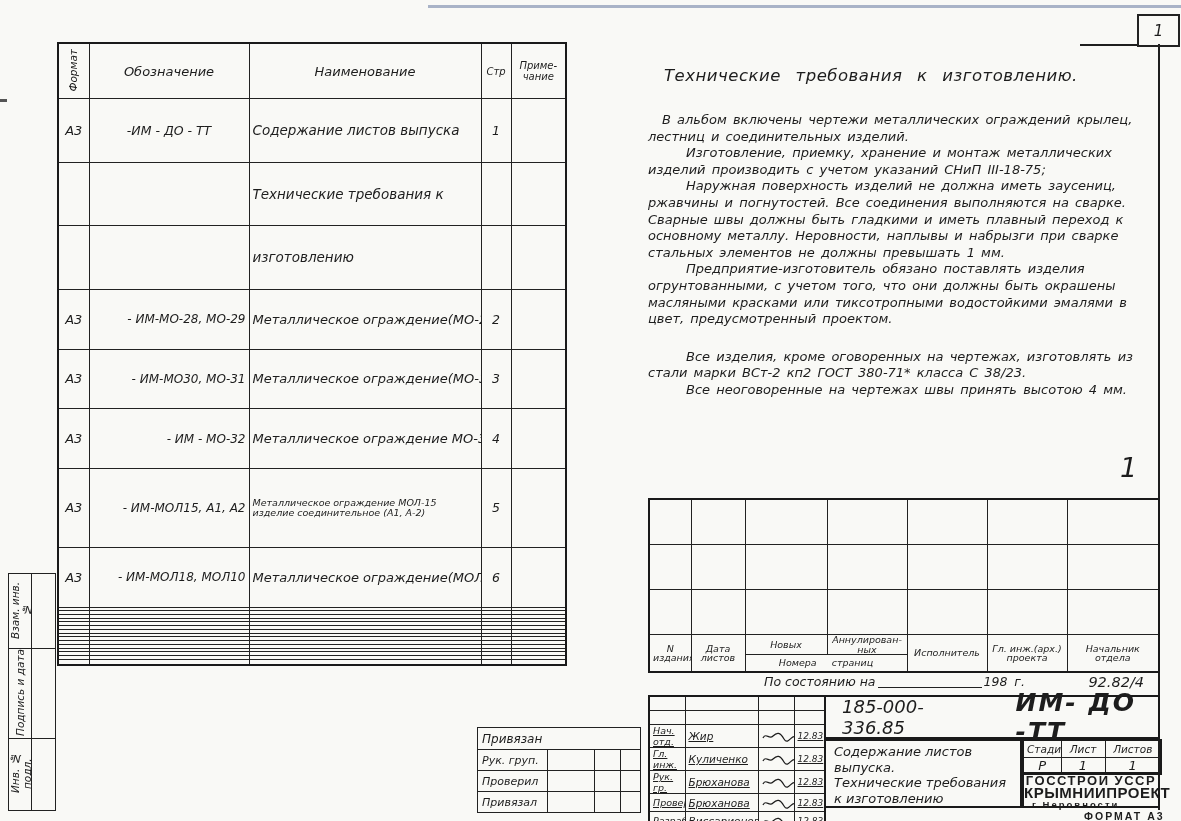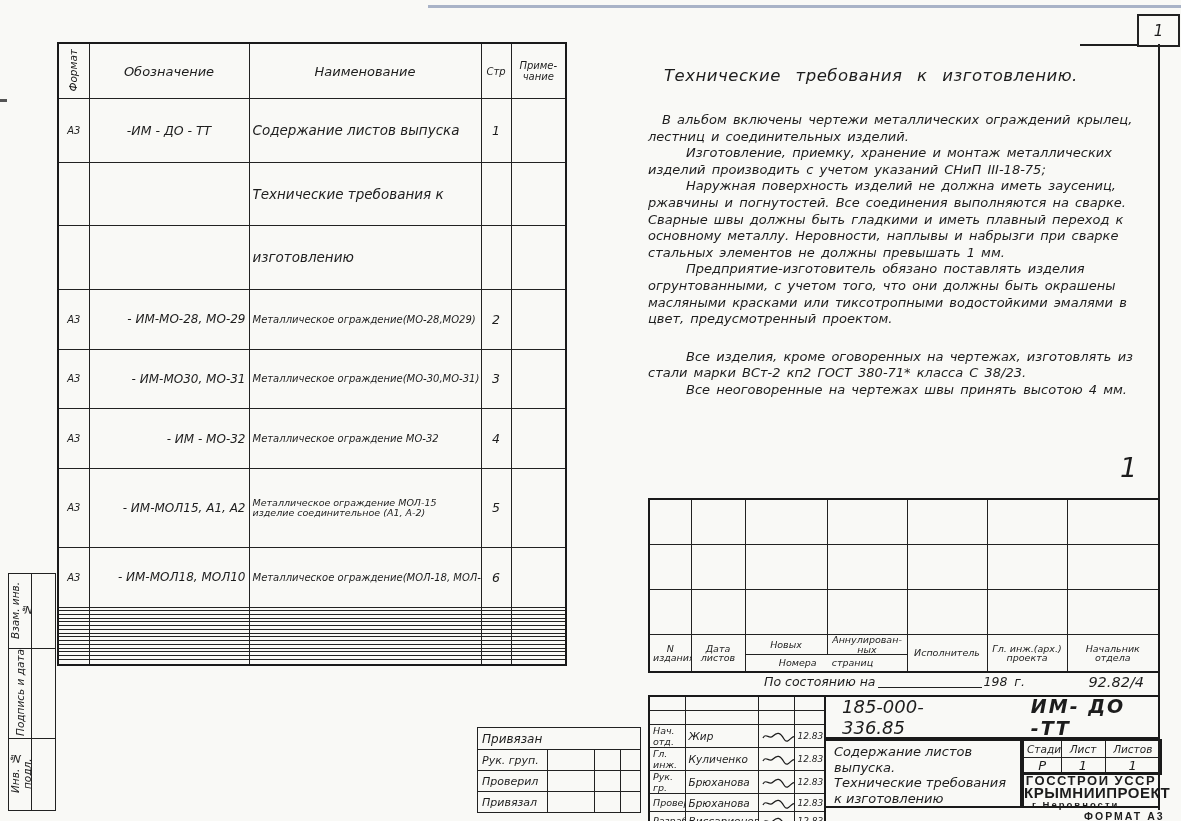--- a/index.html
+++ b/index.html
@@ -14,21 +14,21 @@
         vertical-align:middle;font-weight:normal;}
   #contents{position:absolute;left:57px;top:42px;width:508px;height:624px;border:2px solid #1a1a1a;}
   #contents th{height:54px;font-style:italic;font-size:13px;white-space:normal;line-height:13px;}
   #contents th.small-h{font-size:10px;line-height:11px;}
   .vert{writing-mode:vertical-rl;transform:rotate(180deg);display:inline-block;
         font-size:10.5px;font-style:italic;}
   #contents td{font-style:italic;white-space:nowrap;}
   .c-center{text-align:center;}
   .c-right{text-align:right;}
   .name-big{font-size:13.5px;}
-  .name-small{font-size:10px;margin-top:48px;}
+  .name-small{font-size:13px;margin-top:48px;}
   .desig-big{font-size:12.5px;}
   .desig-small{font-size:12px;}
   .two-line{white-space:pre-line !important;font-size:9.5px !important;line-height:10px;}
   .pagecell{font-size:12.5px;}
   
   #tech-title{left:664px;top:66px;font-size:16.5px;word-spacing:9px;letter-spacing:.5px;}
   #tech-body{left:648px;top:112px;width:506px;font-size:13px;line-height:16.6px;word-spacing:2px;}
   #tech-body p{margin:0;}
   #tech-body p.ind{text-indent:38px;}
   #tech-body p.ind0{text-indent:14px;}
@@ -40,29 +40,29 @@
   .rev-h1 td{height:18px;}
   .rev-h2 td{height:16px;word-spacing:12px;}
   
   #status{left:648px;top:668px;width:510px;height:27px;display:flex;align-items:center;
           font-style:italic;font-size:12.5px;}
   #status .blank{display:inline-block;width:104px;border-bottom:1.5px solid #222;height:12px;margin:0 2px;}
   #status .code{margin-left:auto;margin-right:14px;font-size:14.5px;}
   
   #sigtable{position:absolute;left:648px;top:695px;width:176px;border:2px solid #1a1a1a;}
   .sig-row-empty td{height:13px;}
-  #sigtable td{font-style:italic;}
+  #sigtable td{font-style:italic;text-decoration:underline;}
   .sig-role{font-size:9.5px;padding:0 2px;height:17px;}
   .sig-name{font-size:10.5px;padding:0 2px;}
   .sig-sign svg{display:block;margin:0 auto;}
   .sig-date{font-size:9px;text-align:center;}
   .cellbox{position:absolute;border:2px solid #1a1a1a;box-sizing:border-box;background:transparent;}
   #doccell{left:824px;top:695px;width:336px;height:44px;display:flex;align-items:center;}
   #doccell .num{margin-left:16px;font-size:18px;font-style:italic;}
-  #doccell .code{margin-left:60px;font-size:19px;font-style:italic;font-weight:bold;letter-spacing:2px;}
+  #doccell .code{margin-left:60px;font-size:25px;font-style:italic;font-weight:bold;letter-spacing:2px;}
   #contentcell{left:824px;top:739px;width:198px;height:69px;padding:3px 8px;box-sizing:border-box;
           white-space:pre-line;font-style:italic;font-size:13px;line-height:15.5px;}
   #stagetable{position:absolute;left:1022px;top:739px;width:138px;border:2px solid #1a1a1a;}
   #stagetable td{text-align:center;font-style:italic;}
   .stage-h td{font-size:10.5px;height:16px;}
   .stage-v td{font-size:13px;height:15px;}
   #orgcell{left:1022px;top:772px;width:138px;height:36px;text-align:center;
           font-family:"Liberation Sans",sans-serif;font-weight:bold;}
   #orgcell .l1{font-size:13px;letter-spacing:1.5px;line-height:11px;margin-top:1px;}
   #orgcell .l2{font-size:15px;letter-spacing:.5px;line-height:13px;}

